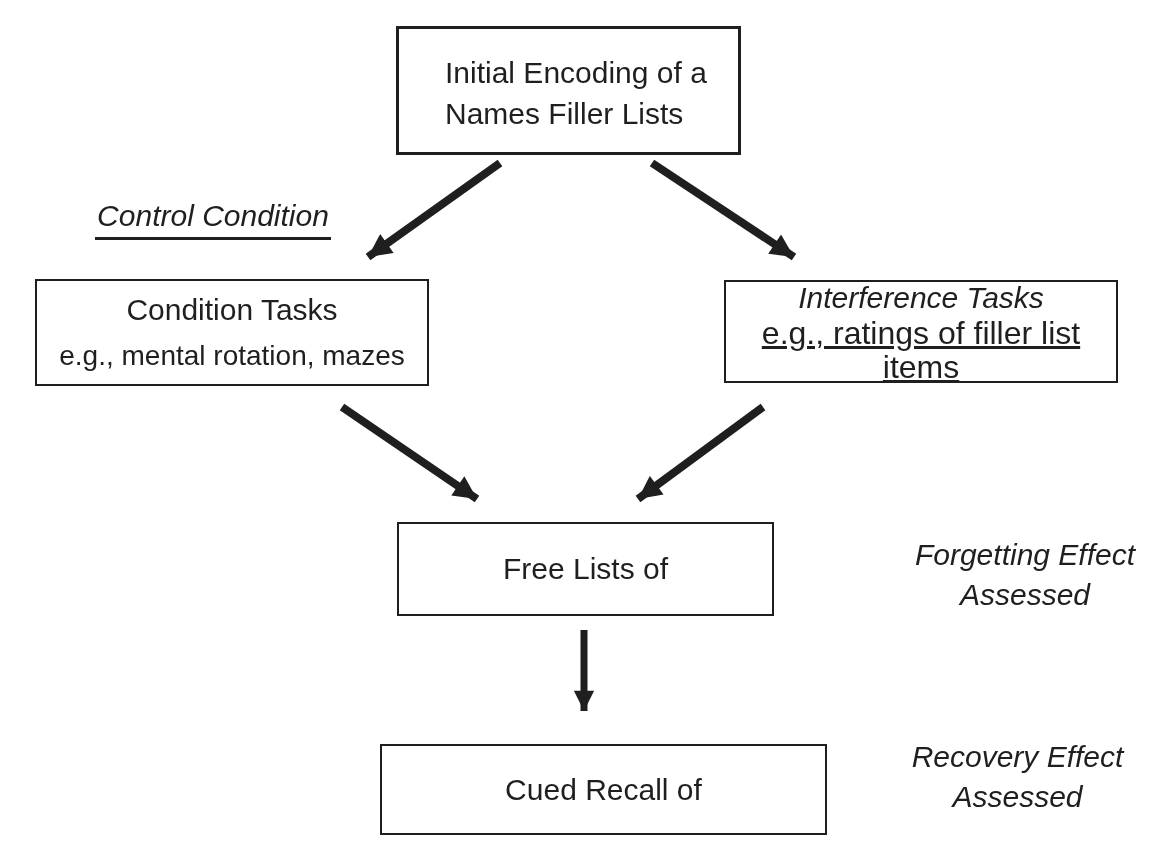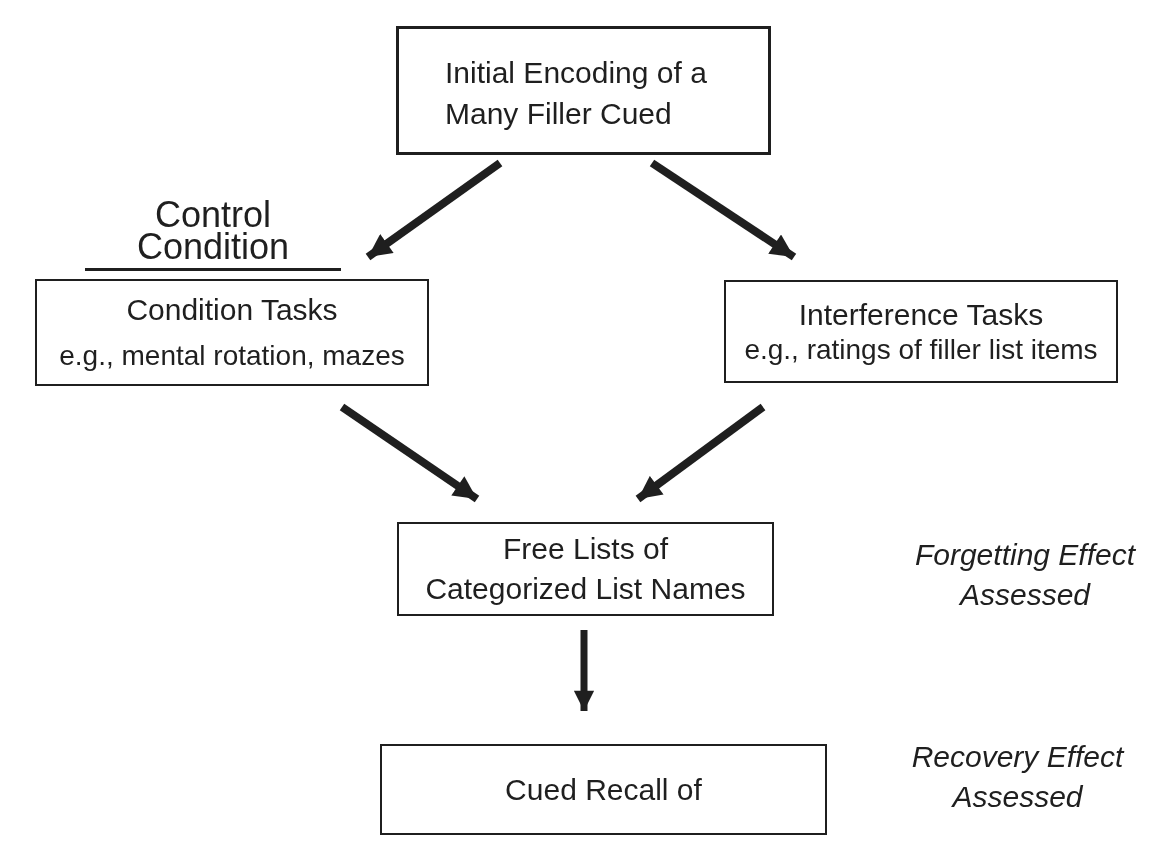--- a/index.html
+++ b/index.html
@@ -33,21 +33,21 @@
     flex-direction: column;
     align-items: center;
     justify-content: center;
     text-align: center;
     line-height: 40px;
     font-size: 30px;
   }
 
   .box-initial {
     left: 396px; top: 26px;
-    width: 375px; height: 129px;
+    width: 345px; height: 129px;
     border-width: 3px;
     align-items: flex-start;
     text-align: left;
     padding-left: 46px;
     padding-top: 4px;
     line-height: 41px;
   }
 
   .box-nonverbal {
     left: 35px; top: 279px;
@@ -55,39 +55,40 @@
     justify-content: space-evenly;
   }
   .box-nonverbal .example { font-size: 28px; line-height: 32px; }
   .box-nonverbal .title { line-height: 34px; }
 
   .box-interference {
     left: 724px; top: 280px;
     width: 394px; height: 103px;
     justify-content: center;
   }
-  .box-interference .title { line-height: 36px; }
-  .box-interference .example { font-size: 28px; line-height: 34px; }
+  .box-interference .title { line-height: 36px; font-style: italic; }
+  .box-interference .example { font-size: 32px; line-height: 34px; text-decoration: underline; }
 
   .box-free-recall {
     left: 397px; top: 522px;
     width: 377px; height: 94px;
   }
 
   .box-cued-recall {
     left: 380px; top: 744px;
     width: 447px; height: 91px;
   }
 
   .condition-label {
     position: absolute;
     z-index: 1;
     width: 256px;
     text-align: center;
-    font-size: 36px;
+    font-size: 30px;
+    font-style: italic;
   }
   .condition-label .underlined {
     display: inline-block;
     padding: 0 2px 5px 2px;
     border-bottom: 3px solid var(--ink);
     line-height: 32px;
   }
   .label-control { left: 85px; top: 199px; }
   .label-forget  { left: 807px; top: 199px; }
 
@@ -115,41 +116,40 @@
     </defs>
     <line class="arrow" x1="500" y1="163" x2="368" y2="257" stroke-width="8" marker-end="url(#ah)"></line>
     <line class="arrow" x1="652" y1="163" x2="794" y2="257" stroke-width="8" marker-end="url(#ah)"></line>
     <line class="arrow" x1="342" y1="407" x2="477" y2="499" stroke-width="8" marker-end="url(#ah)"></line>
     <line class="arrow" x1="763" y1="407" x2="638" y2="499" stroke-width="8" marker-end="url(#ah)"></line>
     <line class="arrow" x1="584" y1="630" x2="584" y2="711" stroke-width="7" marker-end="url(#ah)"></line>
   </svg>
 
   <div class="fc-box box-initial">
     <span>Initial Encoding of a</span>
-    <span>Many Filler Cued</span>
+    <span>Names Filler Lists</span>
   </div>
 
   <div class="condition-label label-control">
     <span class="underlined">Control Condition</span>
   </div>
 
 
   <div class="fc-box box-nonverbal">
     <span class="title">Condition Tasks</span>
     <span class="example">e.g., mental rotation, mazes</span>
   </div>
 
   <div class="fc-box box-interference">
     <span class="title">Interference Tasks</span>
     <span class="example">e.g., ratings of filler list items</span>
   </div>
 
   <div class="fc-box box-free-recall">
     <span>Free Lists of</span>
-    <span>Categorized List Names</span>
   </div>
 
   <div class="effect-label label-forgetting">
     <div>Forgetting Effect</div>
     <div>Assessed</div>
   </div>
 
   <div class="fc-box box-cued-recall">
     <span>Cued Recall of</span>
   </div>

